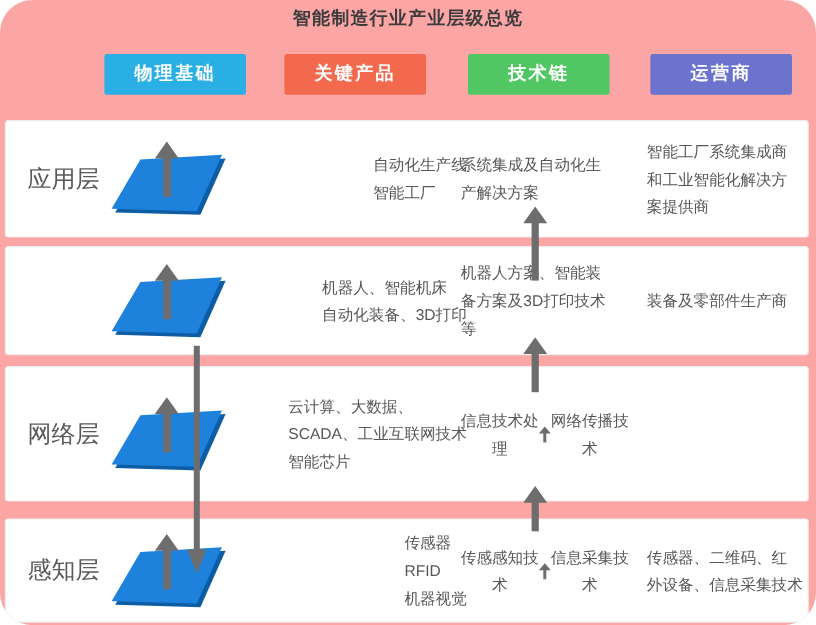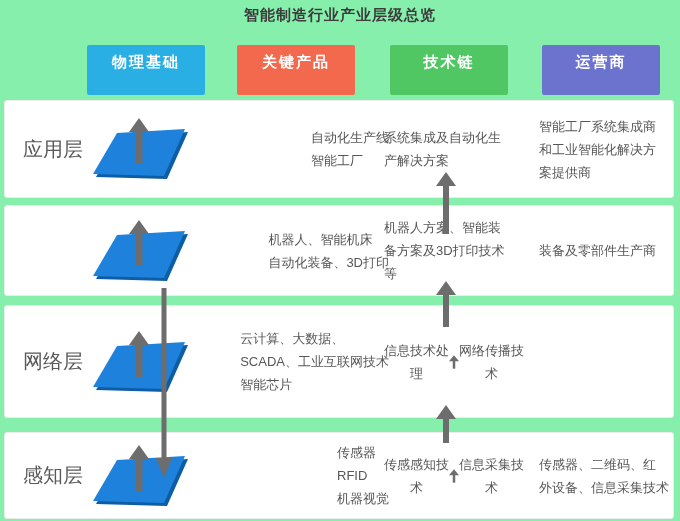--- a/index.html
+++ b/index.html
@@ -1,25 +1,25 @@
 <!DOCTYPE html>
 <html><head>
 <meta charset="utf-8">
 <style>
   html,body{margin:0;padding:0;background:#fff;}
   #stage{
-    position:relative;width:680px;height:521px;background:#86efac;overflow:hidden;
-    font-family:"Liberation Sans","DejaVu Sans",sans-serif;color:#575757;
+    position:relative;width:680px;height:521px;background:#fca5a5;overflow:hidden;
+    font-family:"Liberation Sans","DejaVu Sans",sans-serif;color:#575757;border-radius:27px;
   }
   #title{
     position:absolute;top:6px;left:0;width:680px;text-align:center;
     font-size:15px;font-weight:bold;color:#3c3c3c;letter-spacing:1px;
   }
   .col-header{
-    position:absolute;top:45px;width:118px;height:50px;line-height:34px;
+    position:absolute;top:45px;width:118px;height:34px;line-height:34px;
     text-align:center;color:#ffffff;font-size:15px;font-weight:bold;
     border-radius:2px;letter-spacing:2px;
   }
   #col-1{left:87px;} #col-2{left:237px;} #col-3{left:390px;} #col-4{left:542px;}
   .layer-row{
     position:absolute;left:4px;width:670px;background:#ffffff;
     border:1px solid #ececec;border-radius:3px;box-sizing:border-box;
   }
   #row-1{top:100px;height:98px;}
   #row-2{top:205px;height:91px;}

